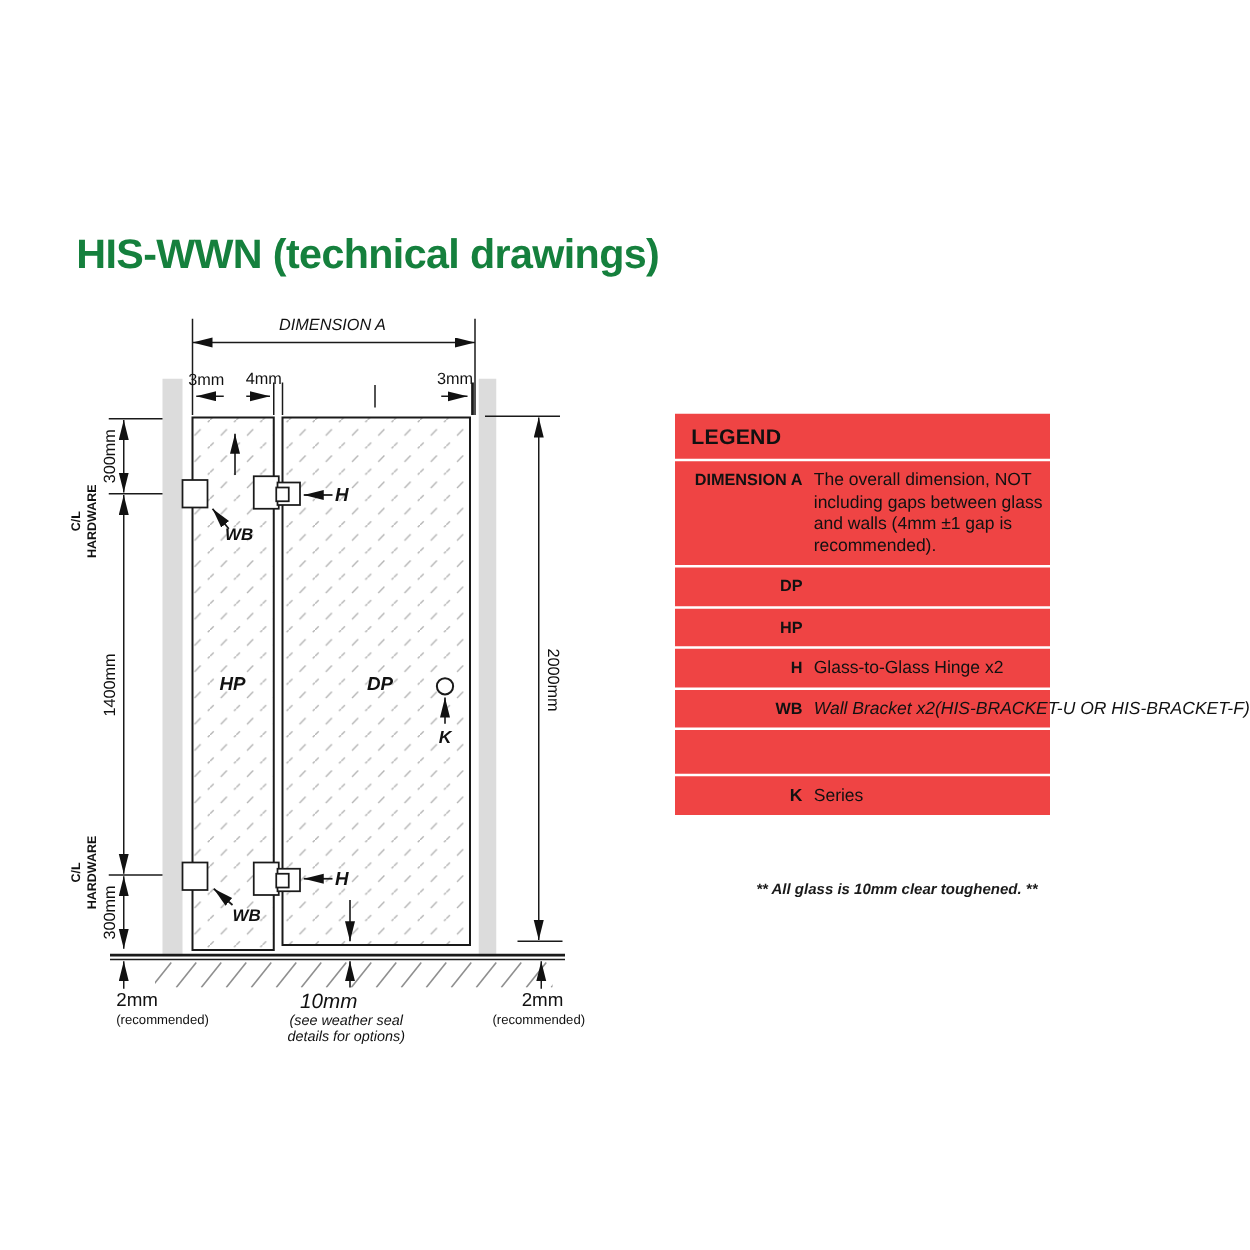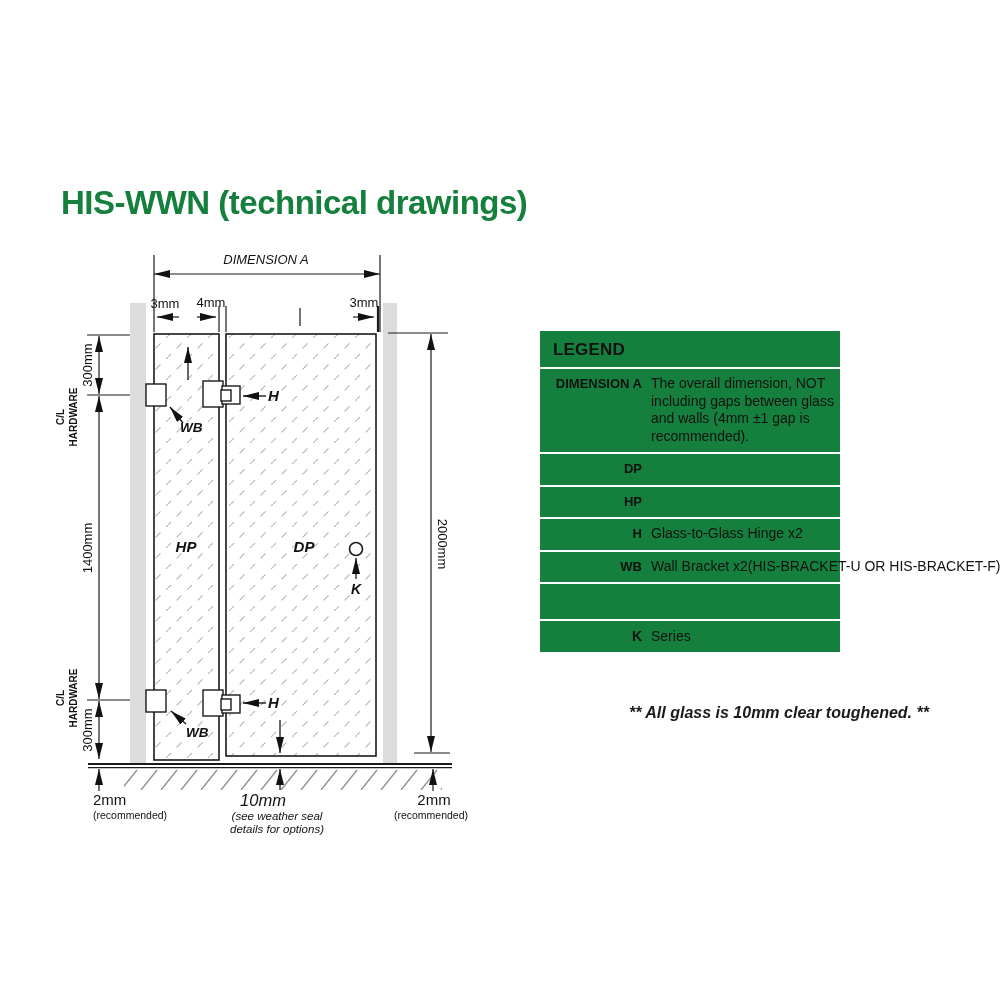--- a/index.html
+++ b/index.html
@@ -8,30 +8,30 @@
   .page-title{position:absolute;left:61px;top:184px;margin:0;
           font-size:33px;font-weight:bold;letter-spacing:-0.5px;color:#15803d;}
   svg text{font-family:"Liberation Sans",sans-serif;fill:#111;}
   .dimtxt{font-size:13px;}
   .dimtxt-sm{font-size:10.5px;}
   .dimtxt-lg{font-size:15px;}
   .ital{font-style:italic;}
   .boldital{font-style:italic;font-weight:bold;}
   .cltxt{font-size:10px;font-weight:bold;}
   
-  .legend{position:absolute;left:540px;top:331px;width:300px;background:#15803d;}
+  .legend{position:absolute;left:540px;top:331px;width:300px;background:#ef4444;}
   .lg-title{font-size:17px;font-weight:bold;padding:9px 0 7px 13px;letter-spacing:0.2px;}
   .lg-row{display:flex;border-top:2px solid #ffffff;padding:6px 0 7px 0;}
   .lg-term{width:102px;text-align:right;padding-right:9px;font-weight:bold;
            font-size:13px;line-height:17.5px;flex:none;}
   .lg-desc{width:189px;font-size:14px;line-height:17.5px;}
-  .lg-row.nowrap .lg-desc{white-space:nowrap;overflow:visible;}
+  .lg-row.nowrap .lg-desc{white-space:nowrap;overflow:visible;font-style:italic;}
   .lg-row.empty{height:22px;}
   .lg-row.big .lg-term,.lg-row.big .lg-desc{font-size:14px;line-height:18px;}
-  .footnote{position:absolute;left:629px;top:704px;font-size:16px;
+  .footnote{position:absolute;left:605px;top:704px;font-size:12px;
             font-style:italic;font-weight:bold;color:#1a1a1a;}
 </style>
 </head>
 <body>
 
 <div class="canvas">
 
   <h1 class="page-title">HIS-WWN (technical drawings)</h1>
 
   <svg width="1000" height="1000" viewBox="0 0 1000 1000" style="position:absolute;left:0;top:0;">

